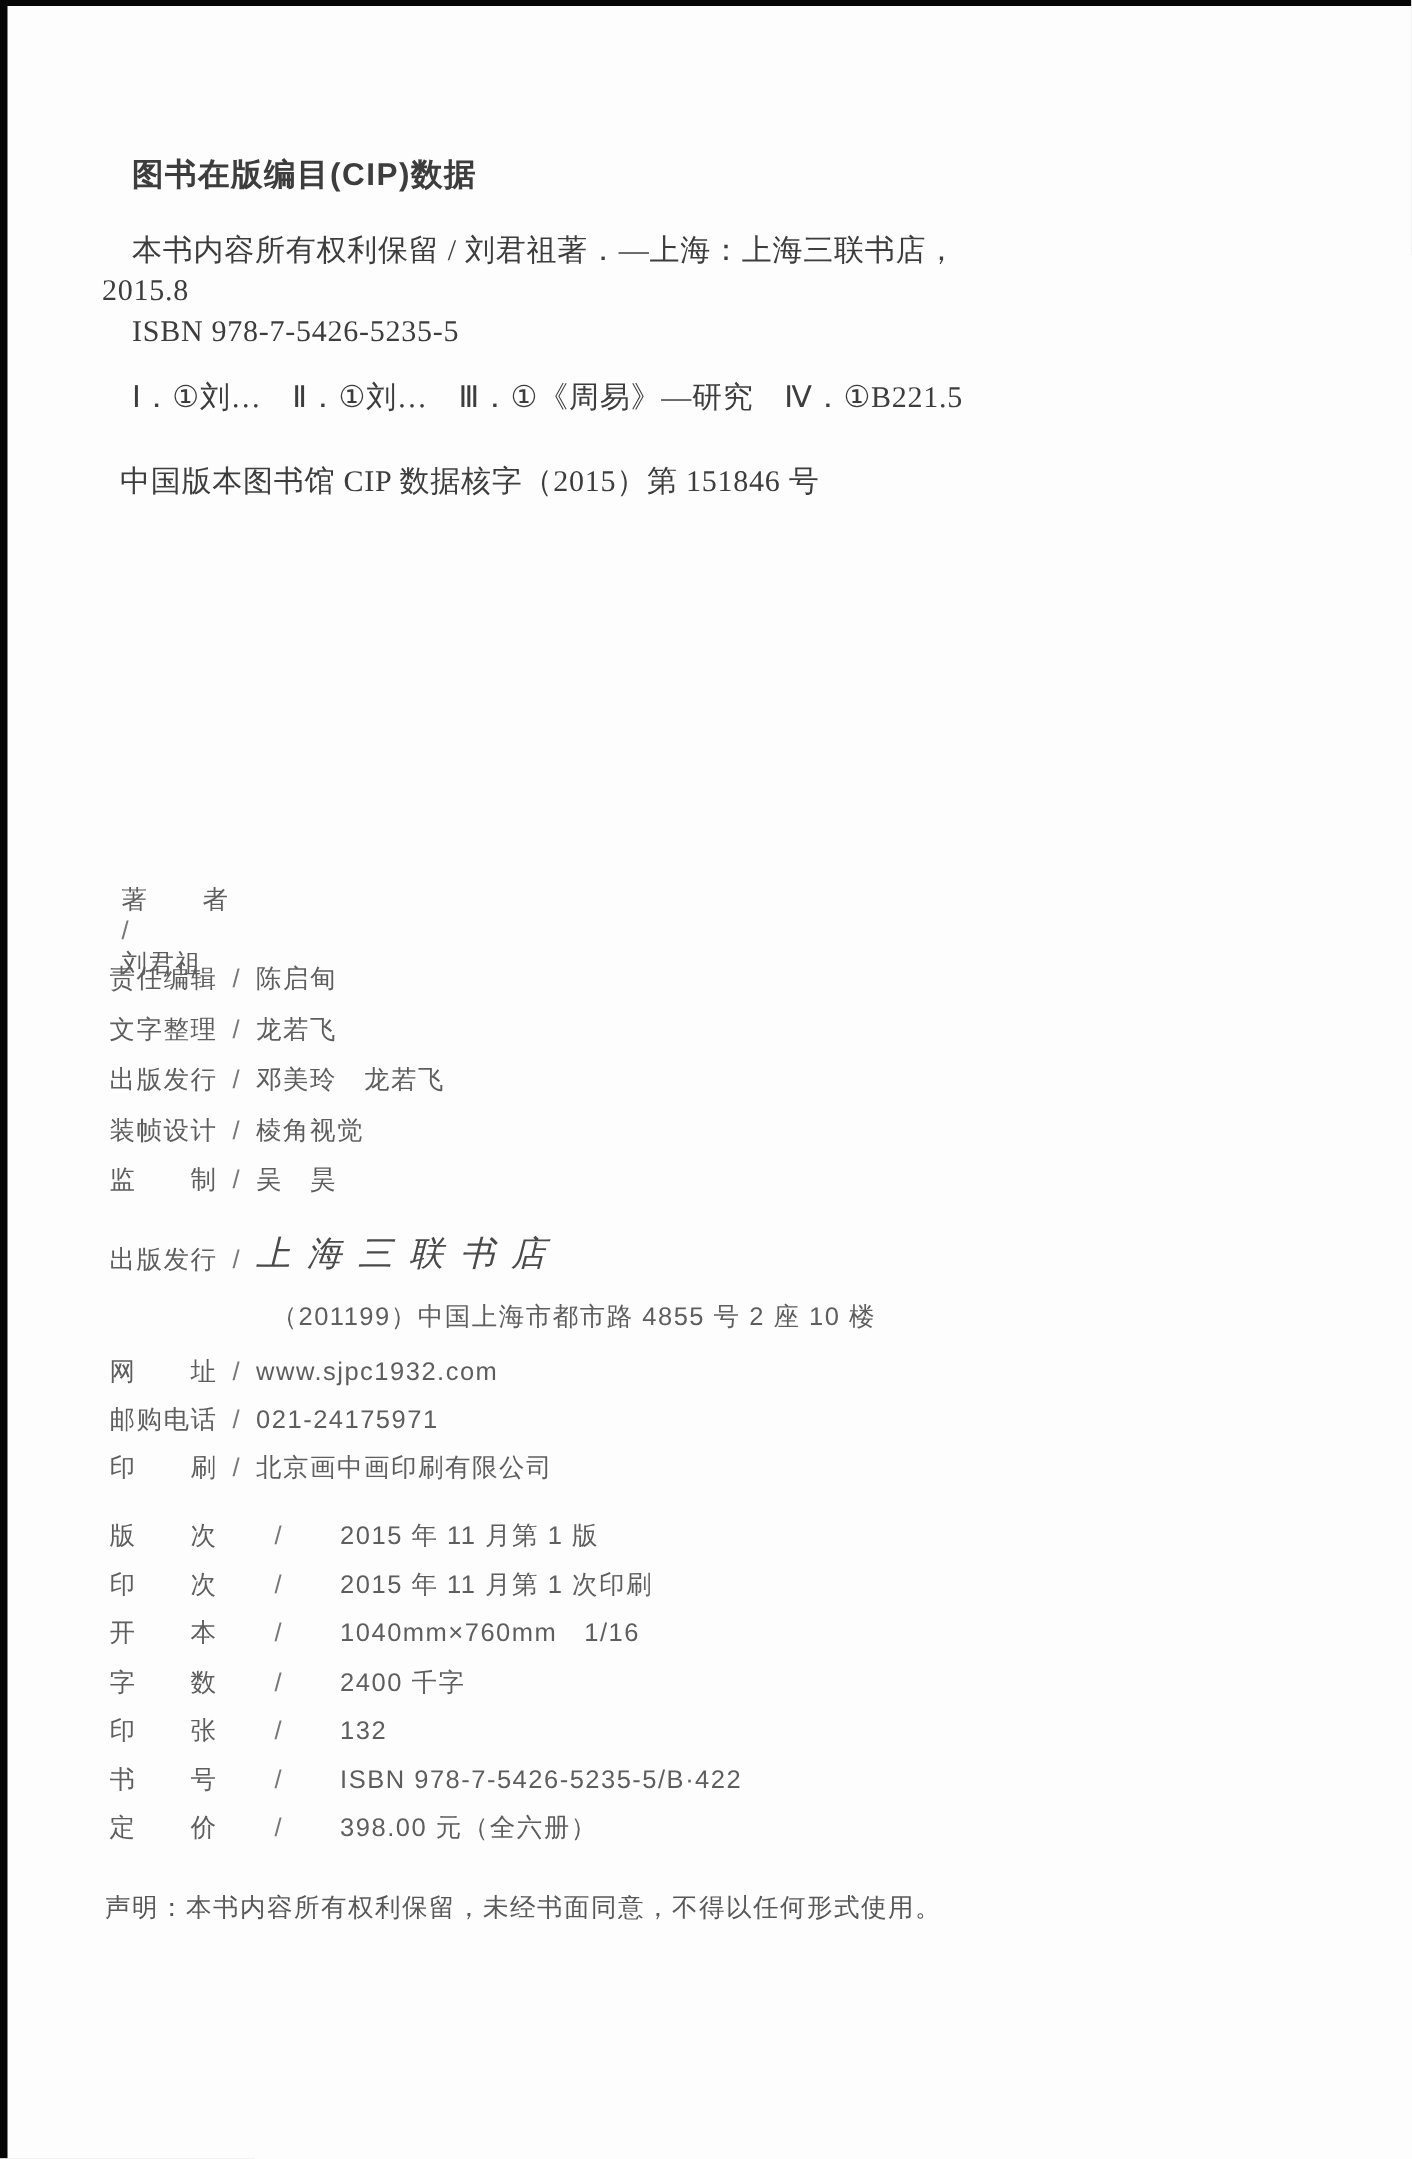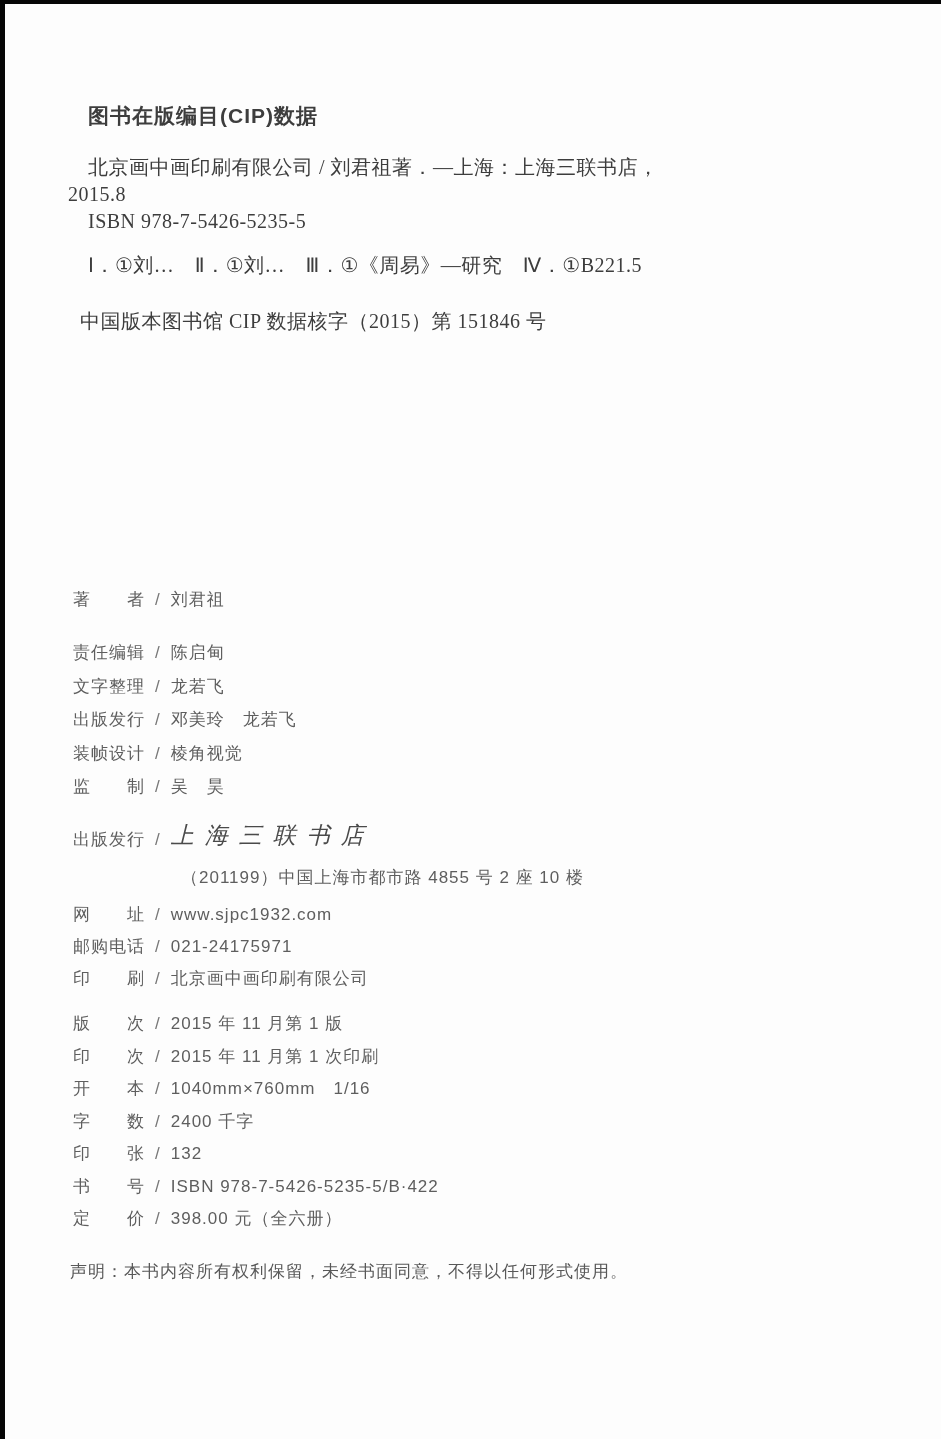--- a/index.html
+++ b/index.html
@@ -45,56 +45,56 @@
     position:absolute;top:536px;left:72px;
     font-size:26px;font-weight:500;
     color:var(--title-text);
     letter-spacing:2.5px;white-space:pre;
   }
   .row{display:flex;align-items:baseline;white-space:pre;font-size:17px;letter-spacing:1px;}
   .lbl{display:inline-block;width:74px;white-space:pre;}
   .sep{margin:0 10px 0 8px;color:#777;}
   .val{white-space:pre;}
 
-  .row-author{position:absolute;top:588px;left:73px;}
+  .row-author{position:absolute;top:588px;left:73px;flex-direction:column;}
   .group-staff{position:absolute;top:641px;left:73px;}
   .group-staff .row{height:33.5px;}
   .group-pub{position:absolute;top:822px;left:73px;}
   .group-pub .row{height:32px;}
   .row-publisher{height:44px !important;}
   .calligraphy{
     font-family:"DejaVu Serif",serif;
     font-style:italic;
     font-size:23px;
     letter-spacing:11px;
     color:#4a4a4a;
     position:relative;top:-2px;
   }
   .address{
     margin:0 0 14px 108px;
     font-size:17px;letter-spacing:1px;white-space:pre;
   }
   .group-edition{position:absolute;top:1012px;left:73px;}
-  .group-edition .row{height:32.5px;}
+  .group-edition .row{height:32.5px;gap:28px;}
   .statement{
     position:absolute;top:1260px;left:70px;
     font-size:17px;letter-spacing:1px;white-space:pre;
     color:#585858;
   }
 </style>
 </head>
 <body>
 
 <div class="page">
   <div class="edge-top"></div>
   <div class="edge-left"></div>
 
   <section class="cip">
     <div class="cip-heading">图书在版编目(CIP)数据</div>
-    <div class="cip-line cip-indent">北京画中画印刷有限公司 / 刘君祖著．—上海：上海三联书店，</div>
+    <div class="cip-line cip-indent">本书内容所有权利保留 / 刘君祖著．—上海：上海三联书店，</div>
     <div class="cip-line">2015.8</div>
     <div class="cip-line cip-indent">ISBN 978-7-5426-5235-5</div>
     <div class="cip-line cip-indent cip-gap">Ⅰ．①刘…　Ⅱ．①刘…　Ⅲ．①《周易》—研究　Ⅳ．①B221.5</div>
     <div class="cip-line cip-gap2">中国版本图书馆 CIP 数据核字（2015）第 151846 号</div>
   </section>
 
 
   <div class="row row-author">
     <span class="lbl">著　　者</span>
     <span class="sep">/</span>

